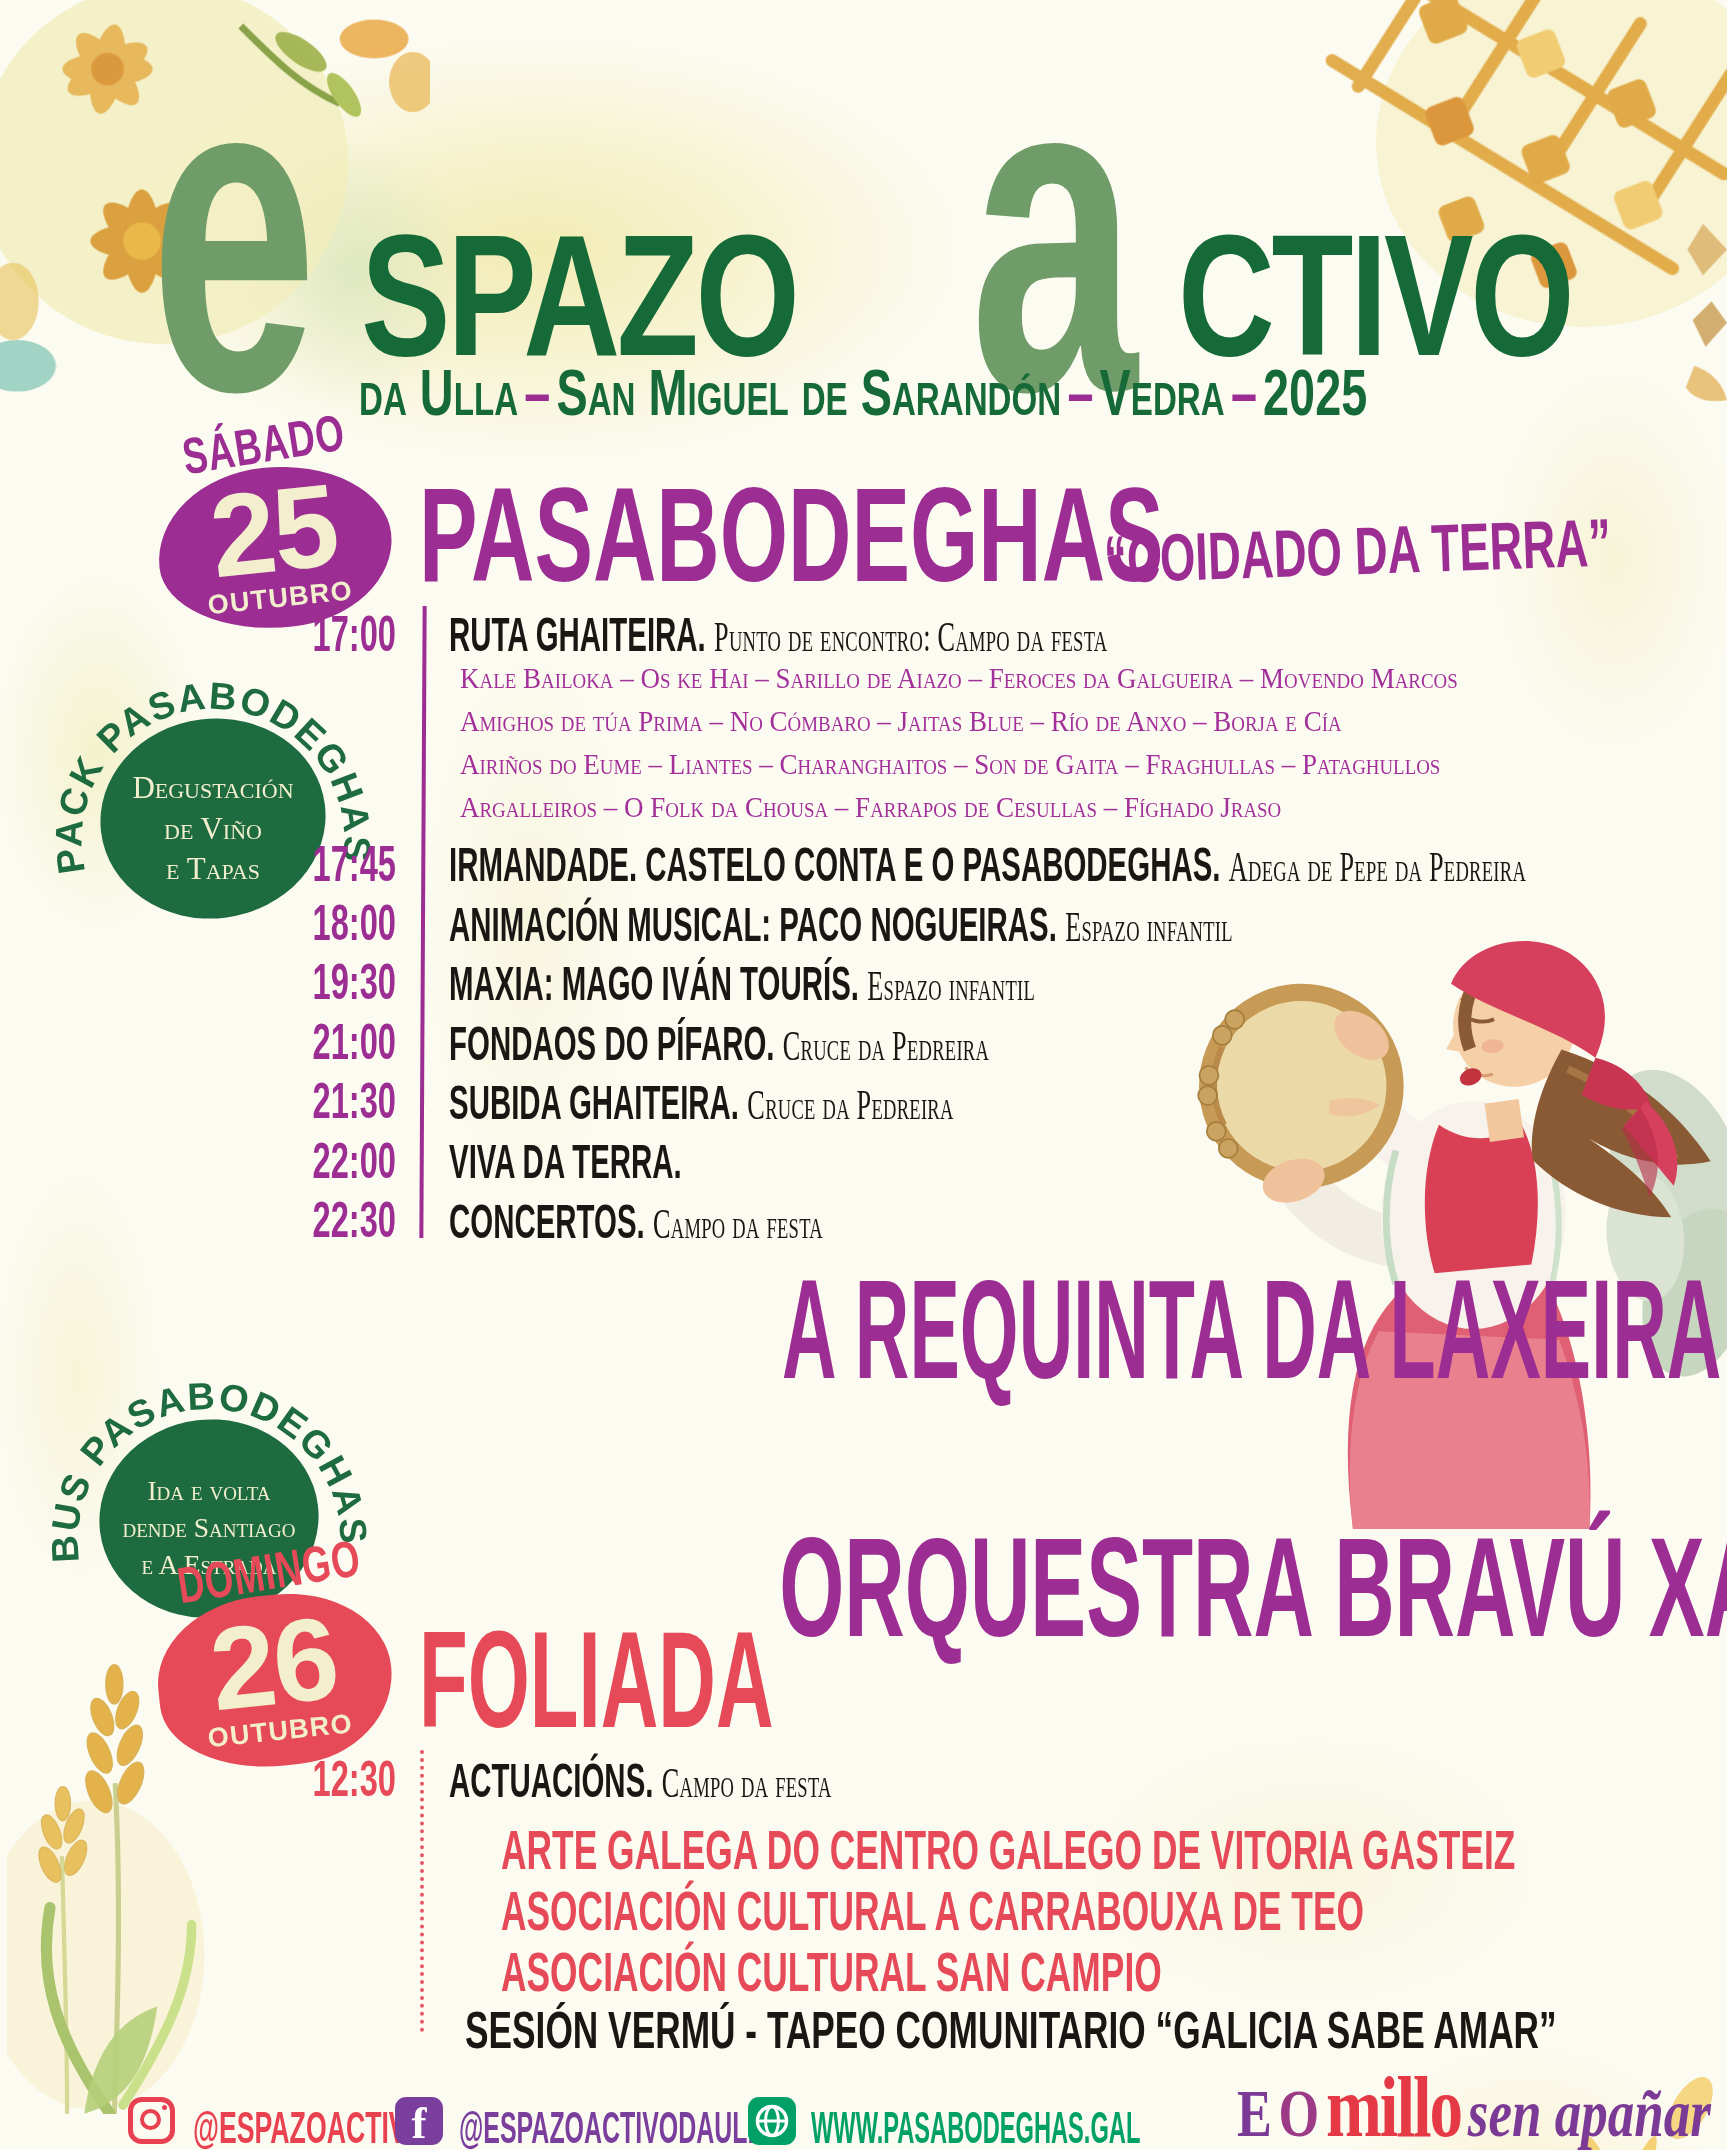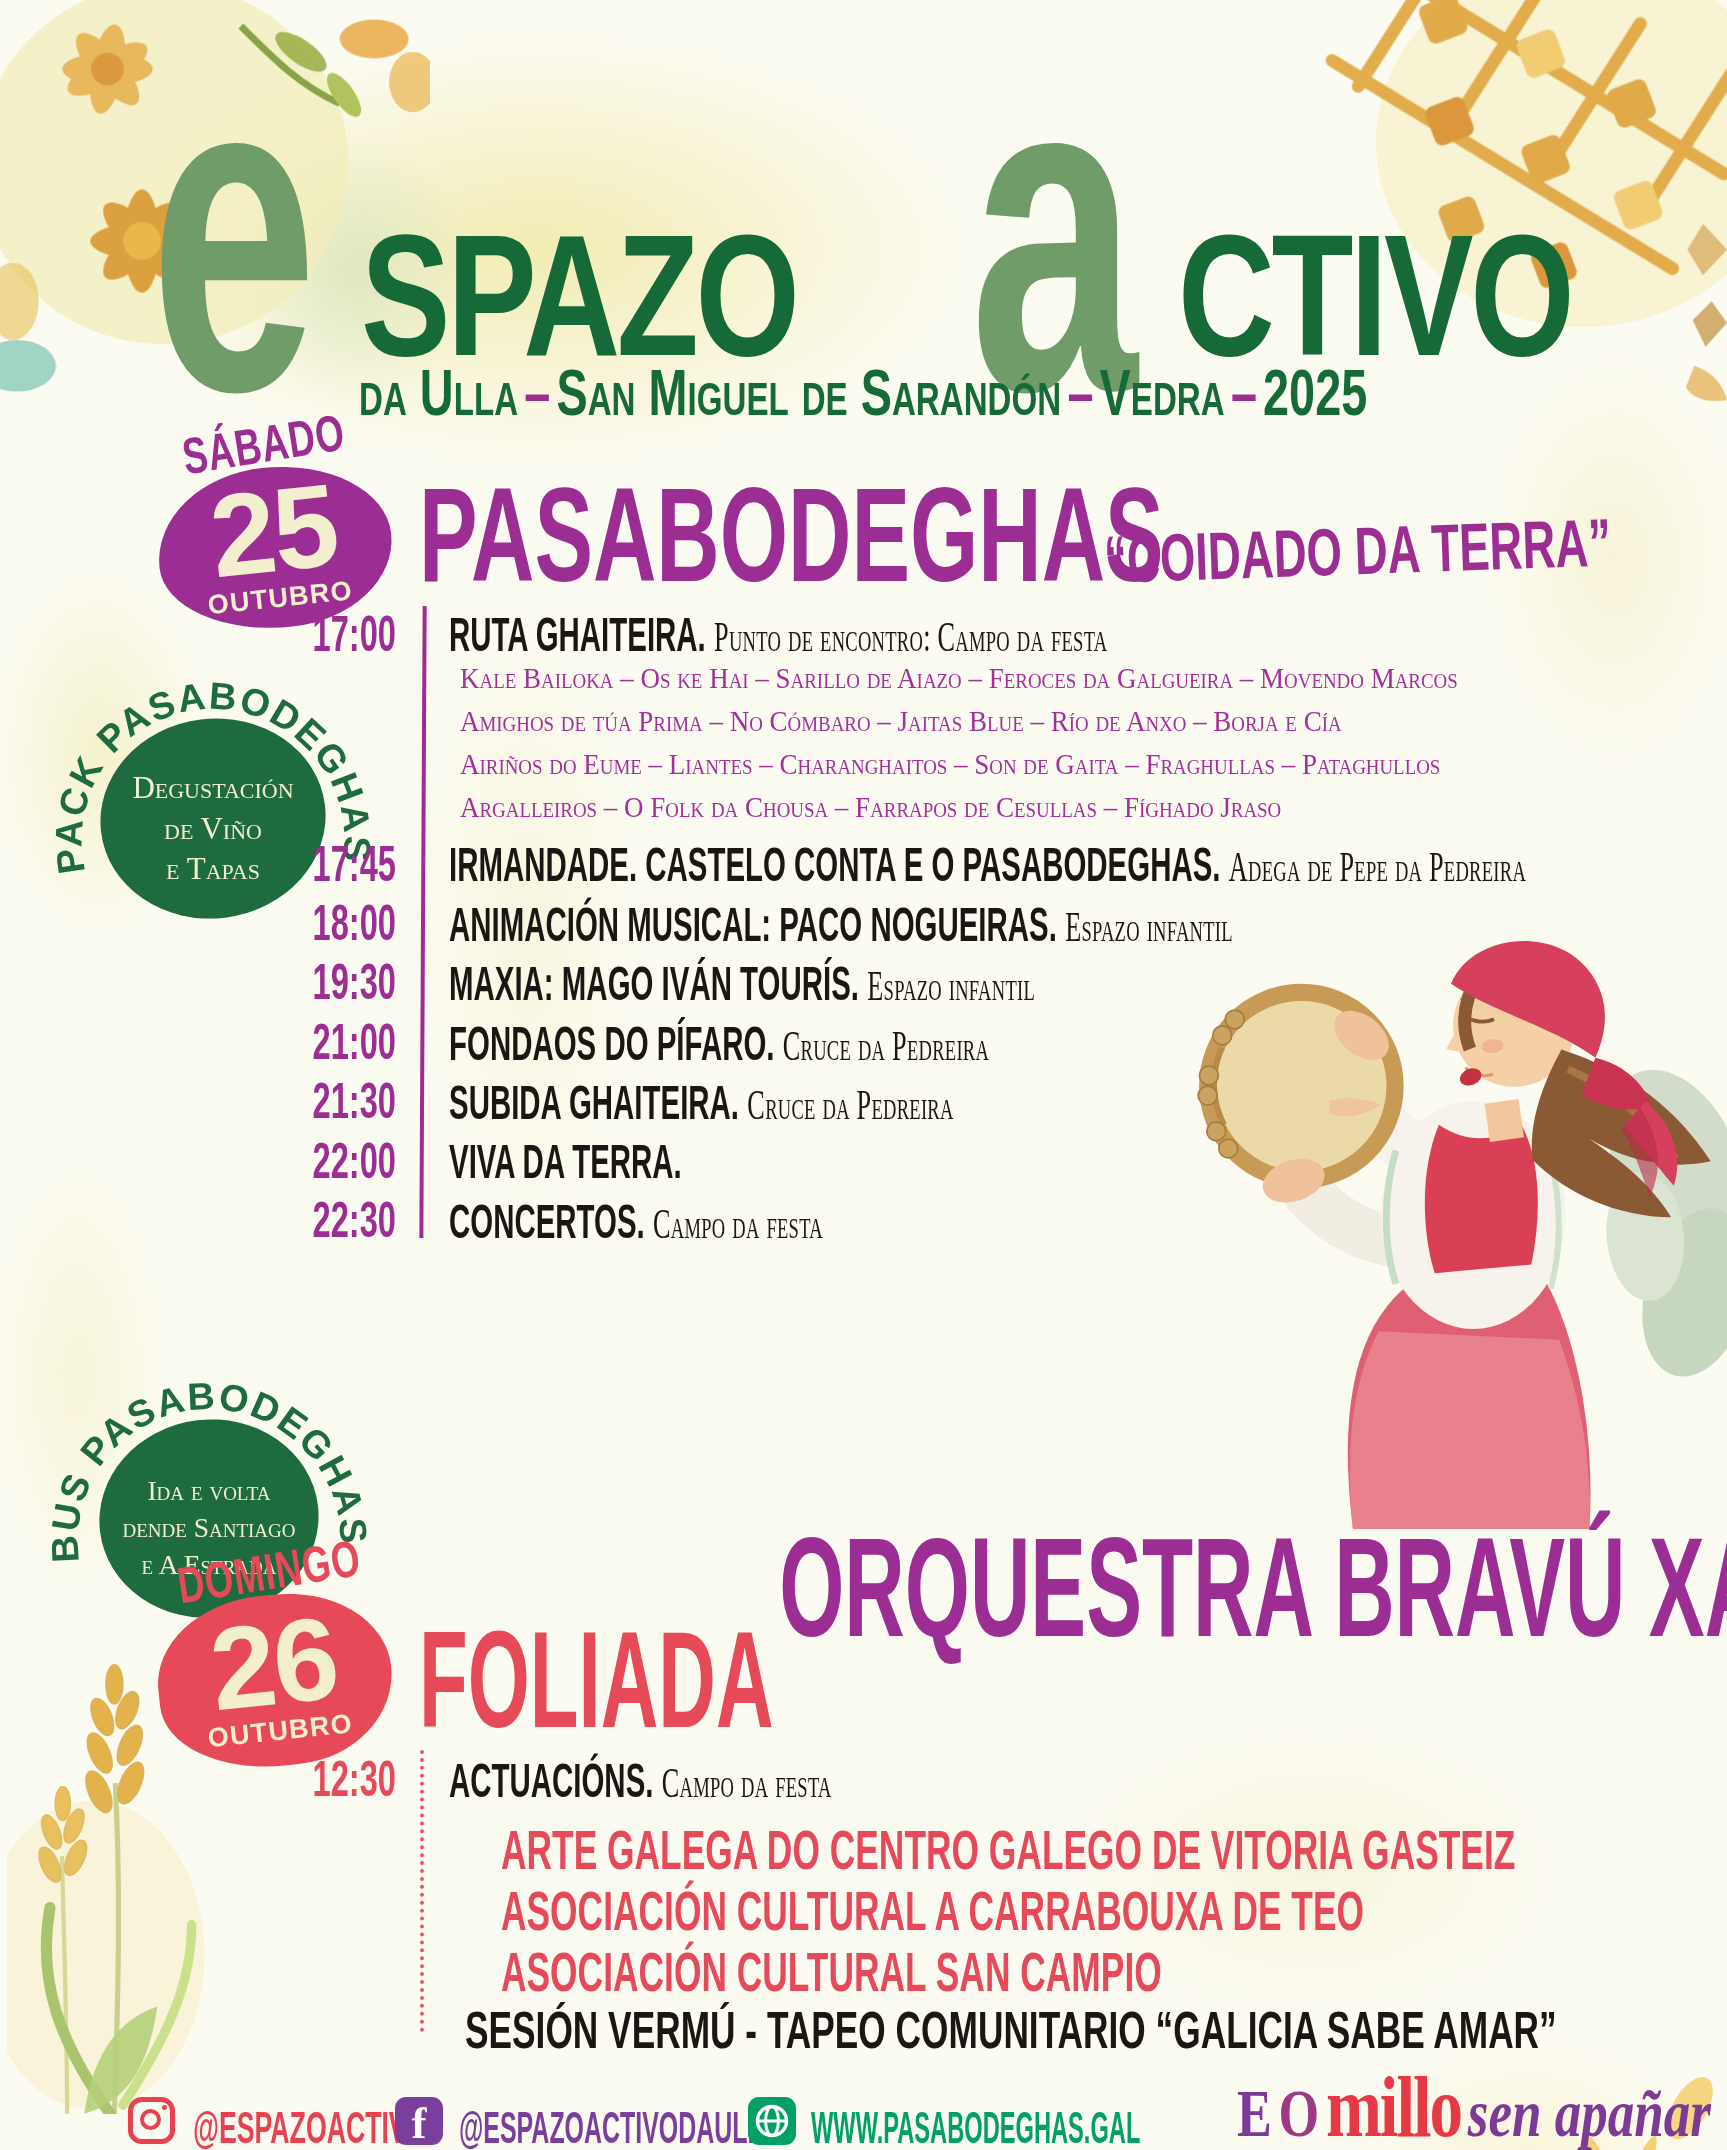--- a/index.html
+++ b/index.html
@@ -330,20 +330,21 @@
   <div class="s-time purple" style="top:1136px;">22:00</div>
   <div class="s-event" style="top:1137px;">
     <span class="ev-title">VIVA DA TERRA.</span><span class="ev-detail"></span>
   </div>
 
   <div class="s-time purple" style="top:1195px;">22:30</div>
   <div class="s-event" style="top:1197px;">
     <span class="ev-title">CONCERTOS.</span><span class="ev-detail">Campo da festa</span>
   </div>
 
+  <div class="concert" style="top:1258px;"><span class="inner" style="transform:scale(0.56,1.05);">A REQUINTA DA LAXEIRA</span></div>
   <div class="concert" style="top:1516px;"><span class="inner" style="transform:scale(0.62,1.05);">ORQUESTRA BRAVÚ XANGAI</span></div>
 
   <svg class="badge" style="left:41px;top:1340px;" width="336" height="284" viewBox="0 0 780 660">
     <defs>
         <path id="arcBus" d="M 100 560 A 305 305 0 1 1 680 560" fill="none"></path>
       </defs>
     <ellipse cx="390" cy="415" rx="255" ry="230" fill="#1e6b40" transform="rotate(-7 390 415)"></ellipse>
     <text class="badge-arc"><textPath href="#arcBus" startOffset="4%">BUS PASABODEGHAS</textPath></text>
     <text class="badge-line" style="font-size:64px;" x="390" y="372">Ida e volta</text>
     <text class="badge-line" style="font-size:64px;" x="390" y="458">dende Santiago</text>

